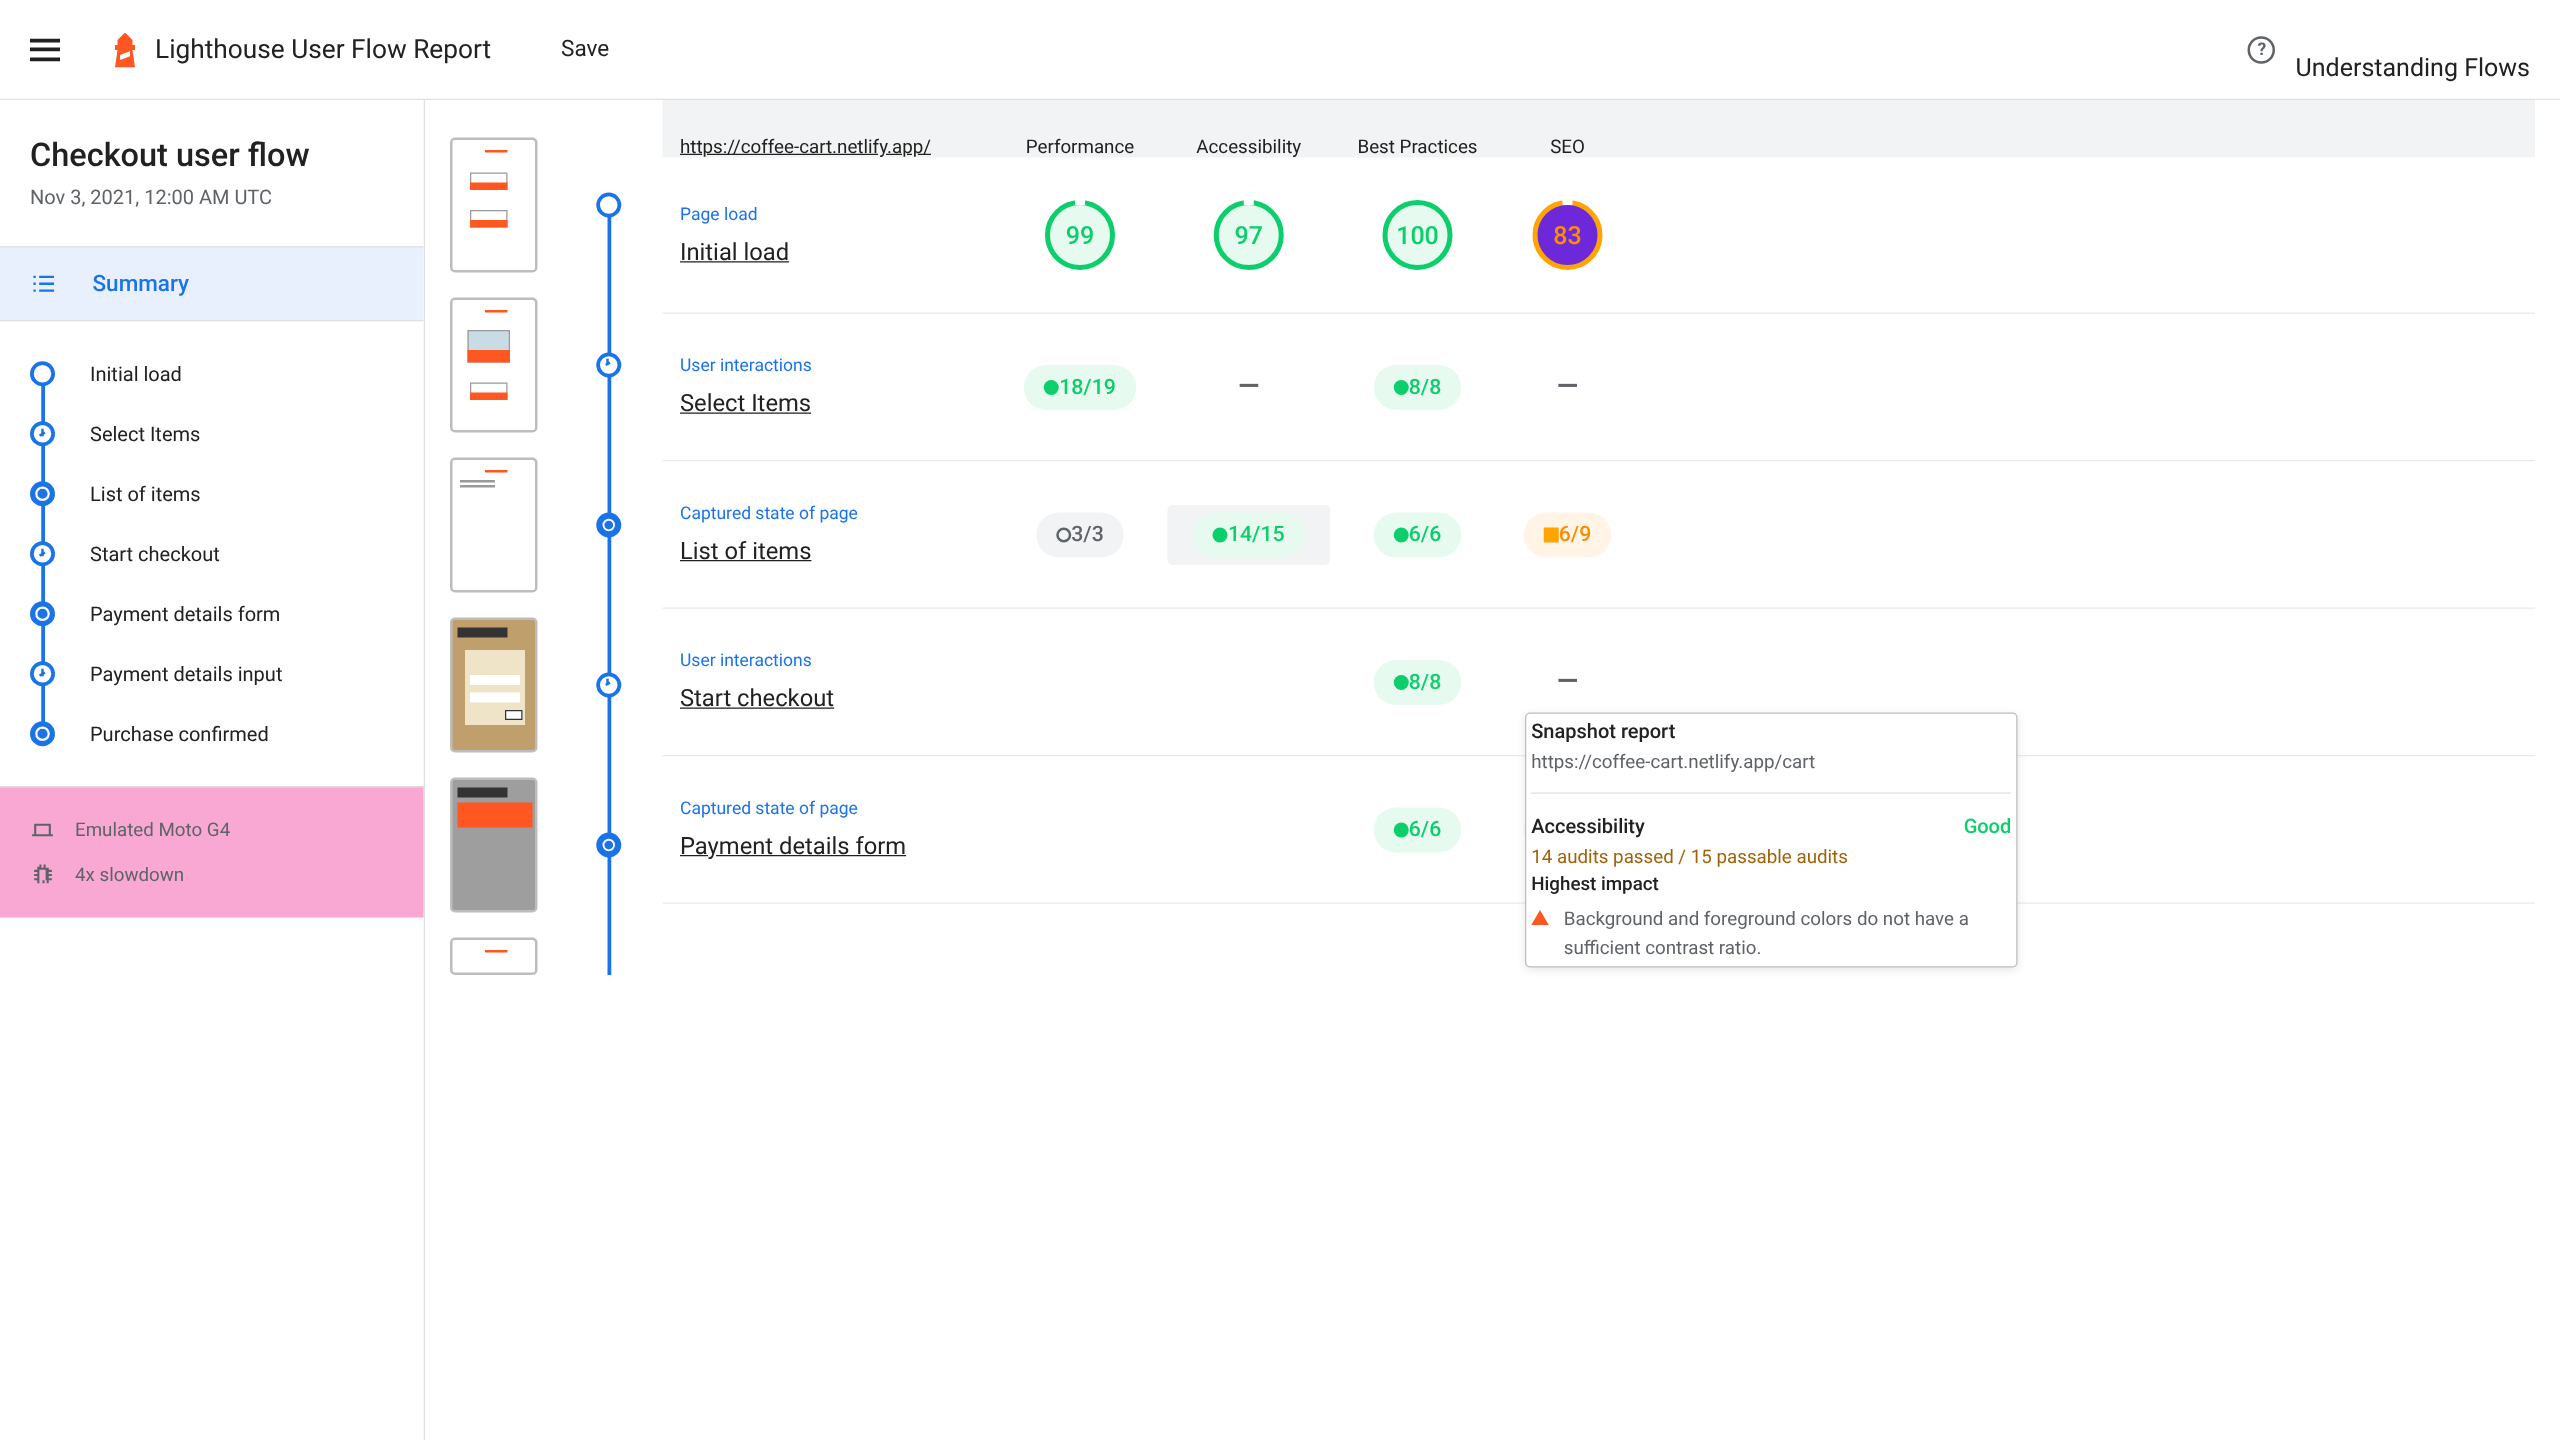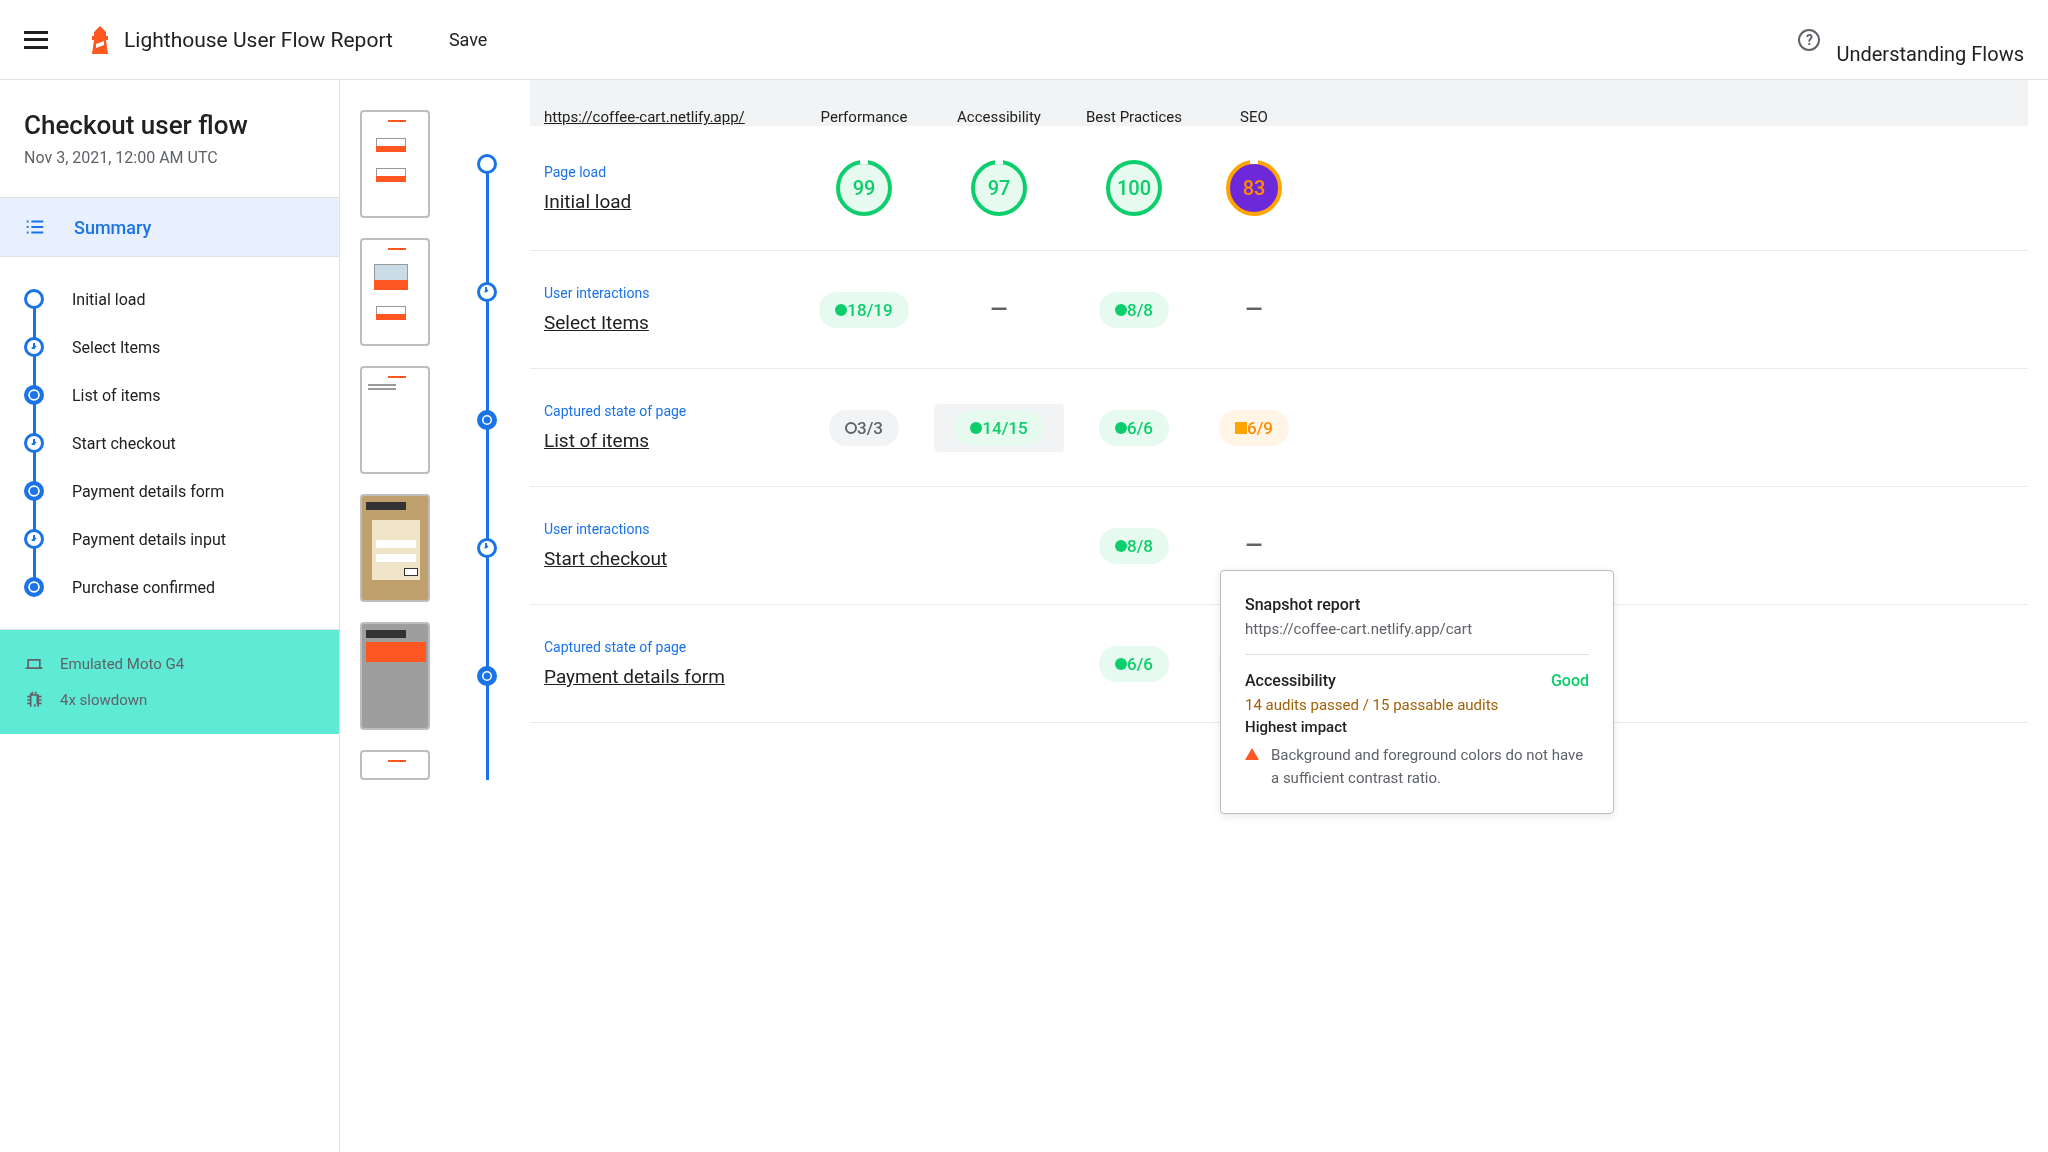--- a/index.html
+++ b/index.html
@@ -22,21 +22,21 @@
 .summary-item { display: flex; align-items: center; padding: 18px 24px; background: #e8f0fe; color: #1a73e8; font-size: 18px; font-weight: 500; cursor: pointer; border-top: 1px solid #e0e0e0; border-bottom: 1px solid #e0e0e0; }
 .summary-icon { width: 22px; margin-right: 28px; }
 .step-list { padding: 18px 0 18px 24px; position: relative; }
 .step-item { display: flex; align-items: center; padding: 14px 0; cursor: pointer; font-size: 16px; position: relative; }
 .step-item:not(:last-child)::after { content: ''; position: absolute; left: 9px; top: 28px; bottom: -28px; width: 3px; background: #1a73e8; }
 .step-icon { width: 20px; height: 20px; border: 3px solid #1a73e8; border-radius: 50%; background: #fff; margin-right: 28px; position: relative; z-index: 1; display: flex; align-items: center; justify-content: center; }
 .step-icon.timespan::before { content: ''; width: 2px; height: 6px; background: #1a73e8; position: absolute; top: 3px; left: 6px; transform-origin: bottom; }
 .step-icon.timespan::after { content: ''; width: 2px; height: 5px; background: #1a73e8; position: absolute; top: 6px; left: 8px; transform: rotate(60deg); transform-origin: top; }
 .step-icon.snapshot { background: #1a73e8; }
 .step-icon.snapshot svg { width: 14px; height: 14px; }
-.device-info { border-top: 1px solid #e0e0e0; padding: 16px 24px; background: #5eead4; }
+.device-info { border-top: 1px solid #e0e0e0; padding: 16px 24px; background: #f9a8d4; }
 .device-row { display: flex; align-items: center; padding: 8px 0; color: #5f6368; font-size: 15px; }
 .device-row-icon { width: 20px; margin-right: 16px; }
 
 .content { flex: 1; display: flex; overflow: hidden; }
 .thumbnails { width: 170px; padding: 30px 20px; position: relative; }
 .thumb-container { position: relative; }
 .thumb-line { position: absolute; left: 126px; top: 50px; bottom: 0; width: 3px; background: #1a73e8; }
 .thumb-item { margin-bottom: 20px; position: relative; display: flex; align-items: center; }
 .thumb-img { width: 70px; height: 108px; border: 2px solid #bdbdbd; border-radius: 4px; background: #fff; position: relative; overflow: hidden; }
 .thumb-marker { width: 20px; height: 20px; border: 3px solid #1a73e8; border-radius: 50%; background: #fff; position: absolute; left: 117px; display: flex; align-items: center; justify-content: center; }
@@ -70,21 +70,21 @@
 .badge.orange { background: #fff4e5; color: #ff8c00; }
 .badge.gray { background: #f1f3f4; color: #5f6368; }
 .badge-dot { width: 12px; height: 12px; border-radius: 50%; }
 .badge.green .badge-dot { background: #0cce6b; }
 .badge-sq { width: 12px; height: 12px; }
 .badge.orange .badge-sq { background: #ffa400; }
 .badge-circle { width: 12px; height: 12px; border: 2px solid #5f6368; border-radius: 50%; }
 .dash { font-size: 22px; font-weight: 700; color: #5f6368; }
 .highlight-cell { background: #f1f3f4; border-radius: 4px; padding: 6px; }
 
-.tooltip { position: absolute; top: 490px; left: 710px; width: 394px; background: #fff; border: 1px solid #bdbdbd; border-radius: 4px; padding: 24px; box-shadow: 0 2px 8px rgba(0,0,0,0.1); z-index: 10; }
+.tooltip { position: absolute; top: 490px; left: 710px; width: 394px; background: #fff; border: 1px solid #bdbdbd; border-radius: 4px; padding: 4px; box-shadow: 0 2px 8px rgba(0,0,0,0.1); z-index: 10; }
 .tooltip-title { font-size: 16px; font-weight: 500; margin-bottom: 6px; }
 .tooltip-url { font-size: 15px; color: #5f6368; padding-bottom: 16px; border-bottom: 1px solid #e0e0e0; margin-bottom: 16px; }
 .tooltip-row { display: flex; justify-content: space-between; margin-bottom: 6px; }
 .tooltip-category { font-size: 16px; font-weight: 500; }
 .tooltip-rating { color: #0cce6b; font-size: 16px; font-weight: 500; }
 .tooltip-audits { font-size: 15px; color: #a16207; margin-bottom: 4px; }
 .tooltip-impact-title { font-size: 15px; font-weight: 500; margin-bottom: 8px; }
 .tooltip-impact { display: flex; gap: 12px; }
 .tooltip-triangle { width: 0; height: 0; border-left: 7px solid transparent; border-right: 7px solid transparent; border-bottom: 12px solid #ff5722; flex-shrink: 0; margin-top: 4px; }
 .tooltip-impact-text { font-size: 15px; color: #5f6368; line-height: 1.5; }

